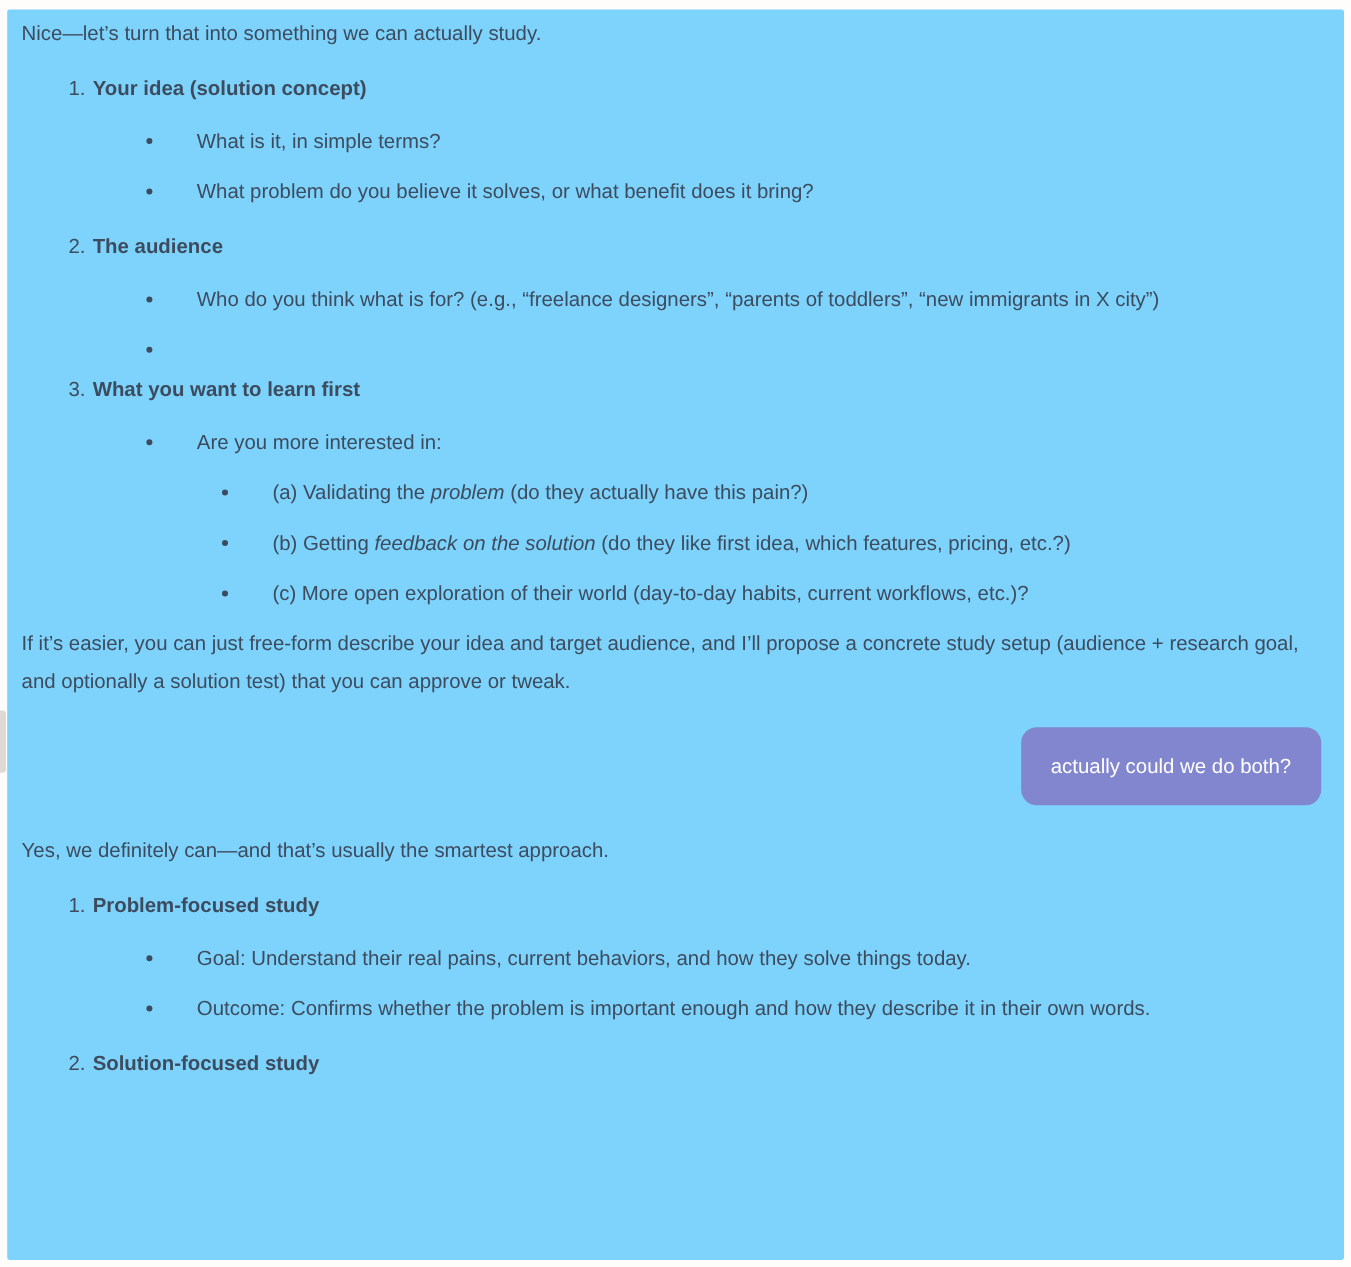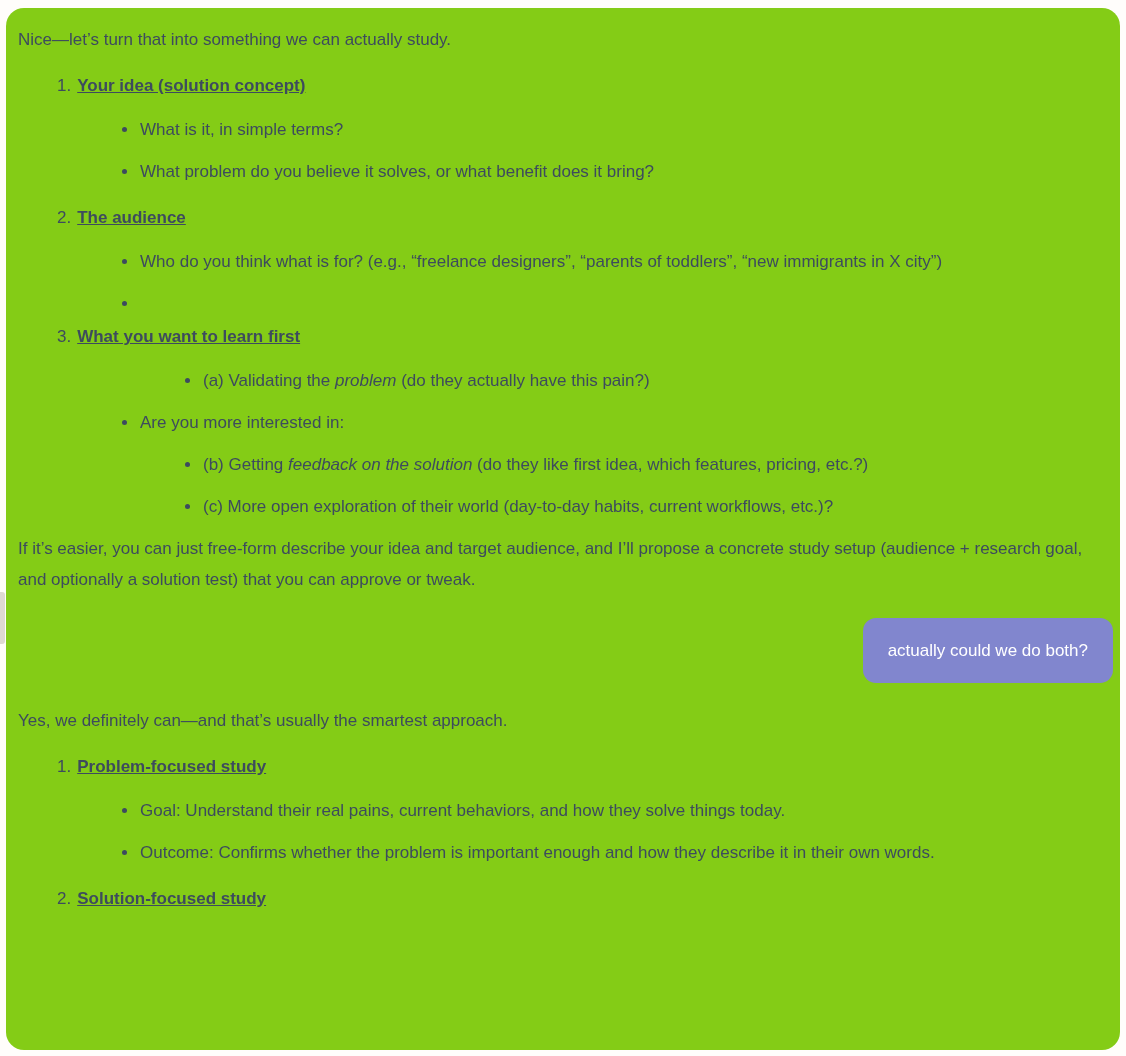--- a/index.html
+++ b/index.html
@@ -6,49 +6,49 @@
   html, body { margin: 0; padding: 0; }
   body {
     width: 1126px; height: 1056px;
     background: #fffdfb;
     overflow: hidden;
     font-family: "Liberation Sans", "DejaVu Sans", sans-serif;
   }
   .panel {
     position: absolute;
     top: 8px; left: 6px; right: 6px; bottom: 6px;
-    background: #84cc16;
-    border-radius: 18px;
-    padding: 16px 0 10px;
+    background: #7dd3fc;
+    border-radius: 2px;
+    padding: 4px 0 10px;
     color: #3d4b5e;
     font-size: 17px;
     line-height: 31px;
     overflow: hidden;
   }
   .msg { padding: 0 33px 0 12px; }
   .msg p { margin: 7px 0; }
   .msg p:first-child { margin-top: 0; }
-  strong { font-weight: bold; text-decoration: underline; }
+  strong { font-weight: bold; }
   em { font-style: italic; }
   .numbered { margin: 15px 0 13px; }
   .num-row { margin-left: 39px; }
   .num { margin-right: 6px; }
-  .li { display: flex; margin: 11px 0; }
+  .li { display: flex; margin: 11px 0; gap: 24px; }
   .li .dot {
     flex: 0 0 auto;
     width: 5px; height: 5px;
     border-radius: 50%;
     background: #3d4b5e;
     margin: 13px 13px 0 104px;
   }
   .li.sub .dot { margin-left: 167px; }
   .li .txt { flex: 1; min-width: 0; }
   .user-row {
     display: flex; justify-content: flex-end;
-    margin: 23px 0 22px;
+    margin: 23px 12px 22px;
     padding-right: 7px;
   }
   .bubble {
     background: #8186ce;
     color: #ffffff;
     border-radius: 13px;
     padding: 17px 25px;
     font-size: 17px;
     line-height: 31px;
     max-width: 760px;
@@ -98,27 +98,27 @@
     </div>
     <div class="li">
       <span class="dot"></span>
     </div>
 
     <div class="numbered">
       <div class="num-row">
         <span class="num">3.</span><strong>What you want to learn first</strong>
       </div>
     </div>
+    <div class="li">
+      <span class="dot"></span>
+      <span class="txt">Are you more interested in:</span>
+    </div>
     <div class="li sub">
       <span class="dot"></span>
       <span class="txt"><span>(a) Validating the </span><em>problem</em><span> (do they actually have this pain?)</span></span>
-    </div>
-    <div class="li">
-      <span class="dot"></span>
-      <span class="txt">Are you more interested in:</span>
     </div>
     <div class="li sub">
       <span class="dot"></span>
       <span class="txt"><span>(b) Getting </span><em>feedback on the solution</em><span> (do they like first idea, which features, pricing, etc.?)</span></span>
     </div>
     <div class="li sub">
       <span class="dot"></span>
       <span class="txt"><span>(c) More open exploration of their world (day-to-day habits, current workflows, etc.)?</span><em></em><span></span></span>
     </div>
 

